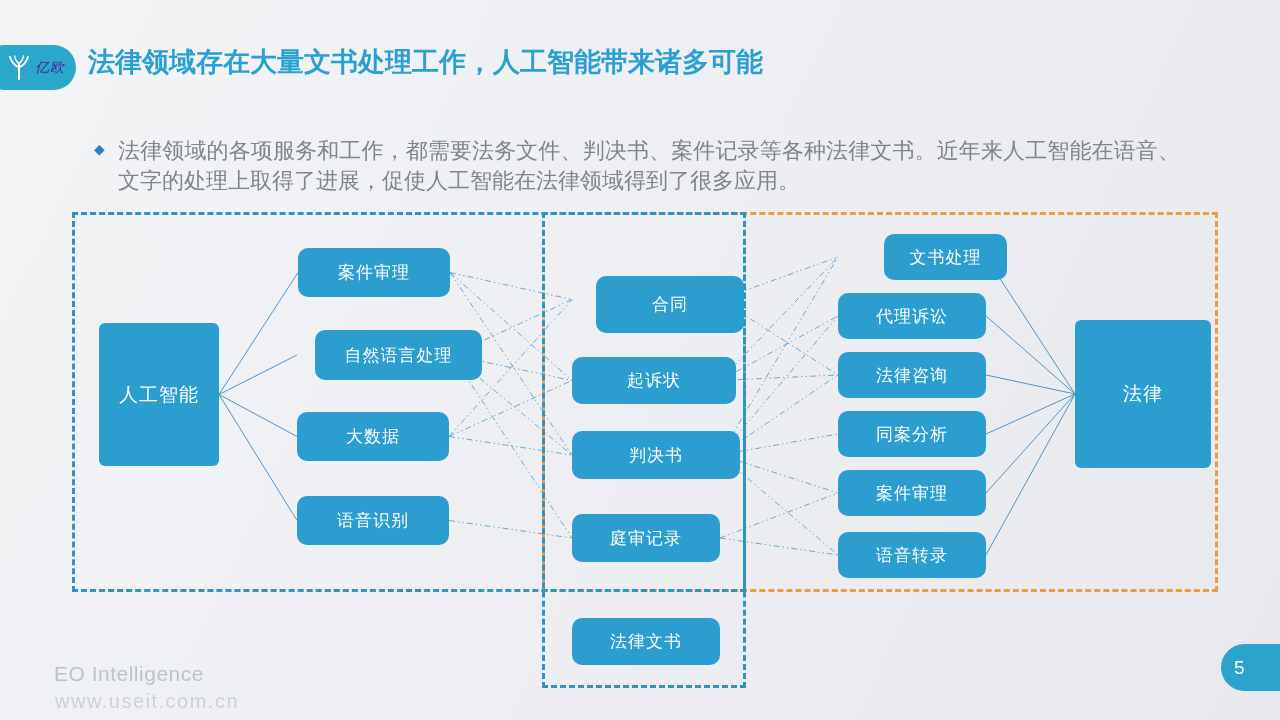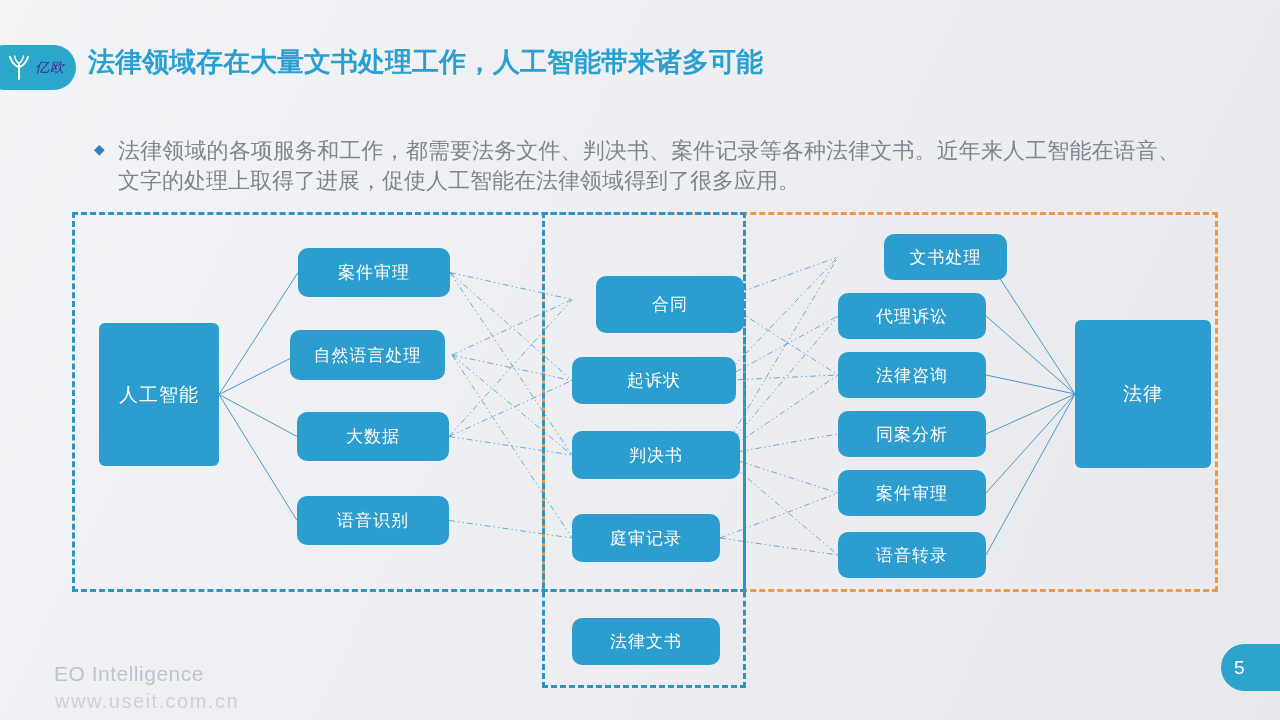--- a/index.html
+++ b/index.html
@@ -119,21 +119,21 @@
       <line x1="986" y1="316" x2="1075" y2="394" class="edge-solid"></line>
       <line x1="986" y1="375" x2="1075" y2="394" class="edge-solid"></line>
       <line x1="986" y1="434" x2="1075" y2="394" class="edge-solid"></line>
       <line x1="986" y1="493" x2="1075" y2="394" class="edge-solid"></line>
       <line x1="986" y1="555" x2="1075" y2="394" class="edge-solid"></line>
     </svg>
 
   <div class="node big" style="left:99px;top:323px;width:120px;height:143px">人工智能</div>
 
   <div class="node" style="left:298px;top:248px;width:152px;height:49px">案件审理</div>
-  <div class="node" style="left:290px;top:330px;width:155px;height:50px">自然语言处理</div>
+  <div class="node" style="left:315px;top:330px;width:167px;height:50px">自然语言处理</div>
   <div class="node" style="left:297px;top:412px;width:152px;height:49px">大数据</div>
   <div class="node" style="left:297px;top:496px;width:152px;height:49px">语音识别</div>
 
   <div class="node" style="left:596px;top:276px;width:148px;height:57px">合同</div>
   <div class="node" style="left:572px;top:357px;width:164px;height:47px">起诉状</div>
   <div class="node" style="left:572px;top:431px;width:168px;height:48px">判决书</div>
   <div class="node" style="left:572px;top:514px;width:148px;height:48px">庭审记录</div>
   <div class="node" style="left:572px;top:618px;width:148px;height:47px">法律文书</div>
 
   <div class="node" style="left:884px;top:234px;width:123px;height:46px">文书处理</div>

